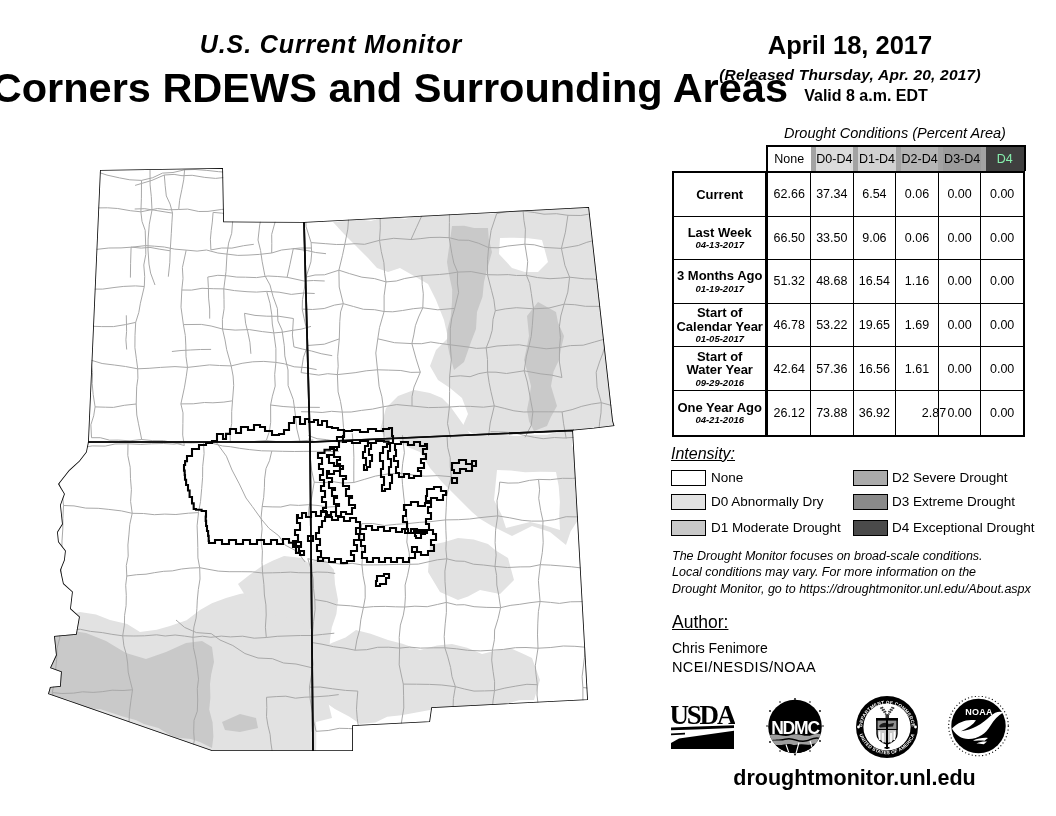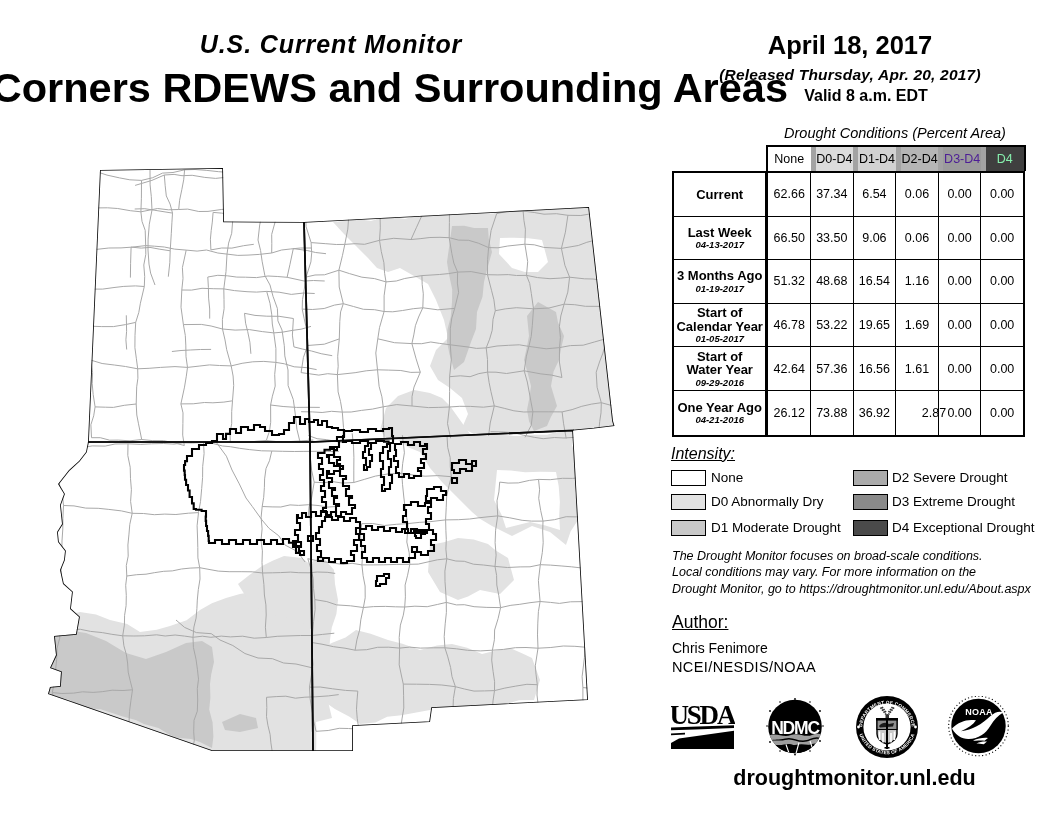--- a/index.html
+++ b/index.html
@@ -394,21 +394,21 @@
     </svg>
 </div>
 
 <div class="abs" style="left:745px;top:125px;width:300px;text-align:center;font-size:14.5px;font-style:italic;">Drought Conditions (Percent Area)</div>
 
 <div class="abs" style="left:766px;top:145px;border:2.5px solid #000;border-bottom:none;display:grid;grid-template-columns:42.6px 42.6px 42.6px 42.6px 42.6px 42.6px;height:23.5px;">
   <div class="hdrc" style="border-left:none;background:#fff;">None</div>
   <div class="hdrc" style="background:#dcdcdc;">D0-D4</div>
   <div class="hdrc" style="background:#d2d2d2;">D1-D4</div>
   <div class="hdrc" style="background:#b5b5b5;">D2-D4</div>
-  <div class="hdrc" style="background:#9b9b9b;color:#4c1d95;">D3-D4</div>
+  <div class="hdrc" style="background:#9b9b9b;color:#000000;">D3-D4</div>
   <div class="hdrc" style="background:#3f3f3f;color:#86efac;">D4</div>
 </div>
 
 <div class="abs" style="left:672px;top:171px;border:2.5px solid #000;display:grid;grid-template-columns:93.4px 42.6px 42.6px 42.6px 42.6px 42.6px 42.6px;grid-auto-rows:43.6px;">
   <div class="lbl">Current</div>
   <div class="dat">62.66</div>
     <div class="dat">37.34</div>
     <div class="dat">6.54</div>
   <div class="dat">0.06</div>
     <div class="dat">0.00</div>

